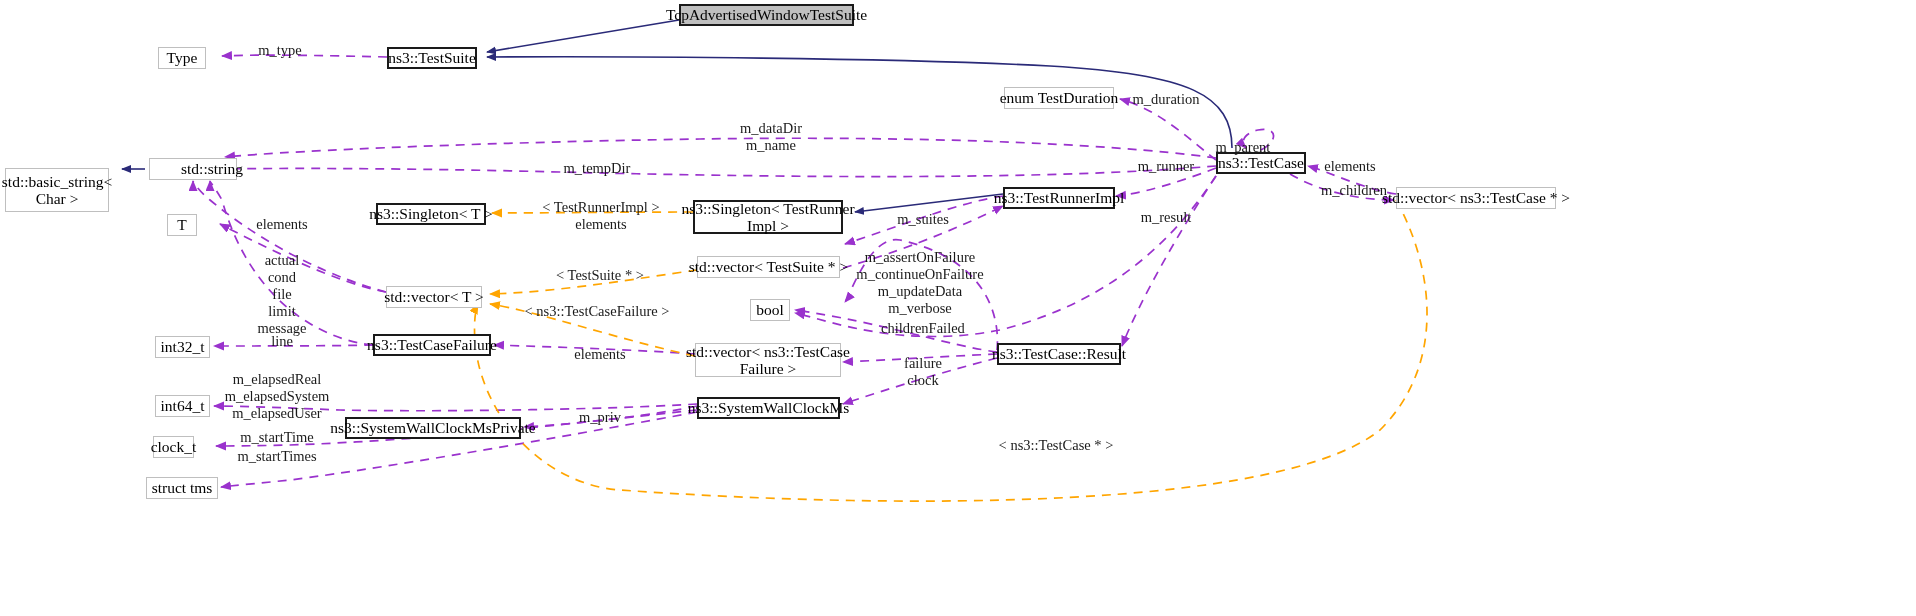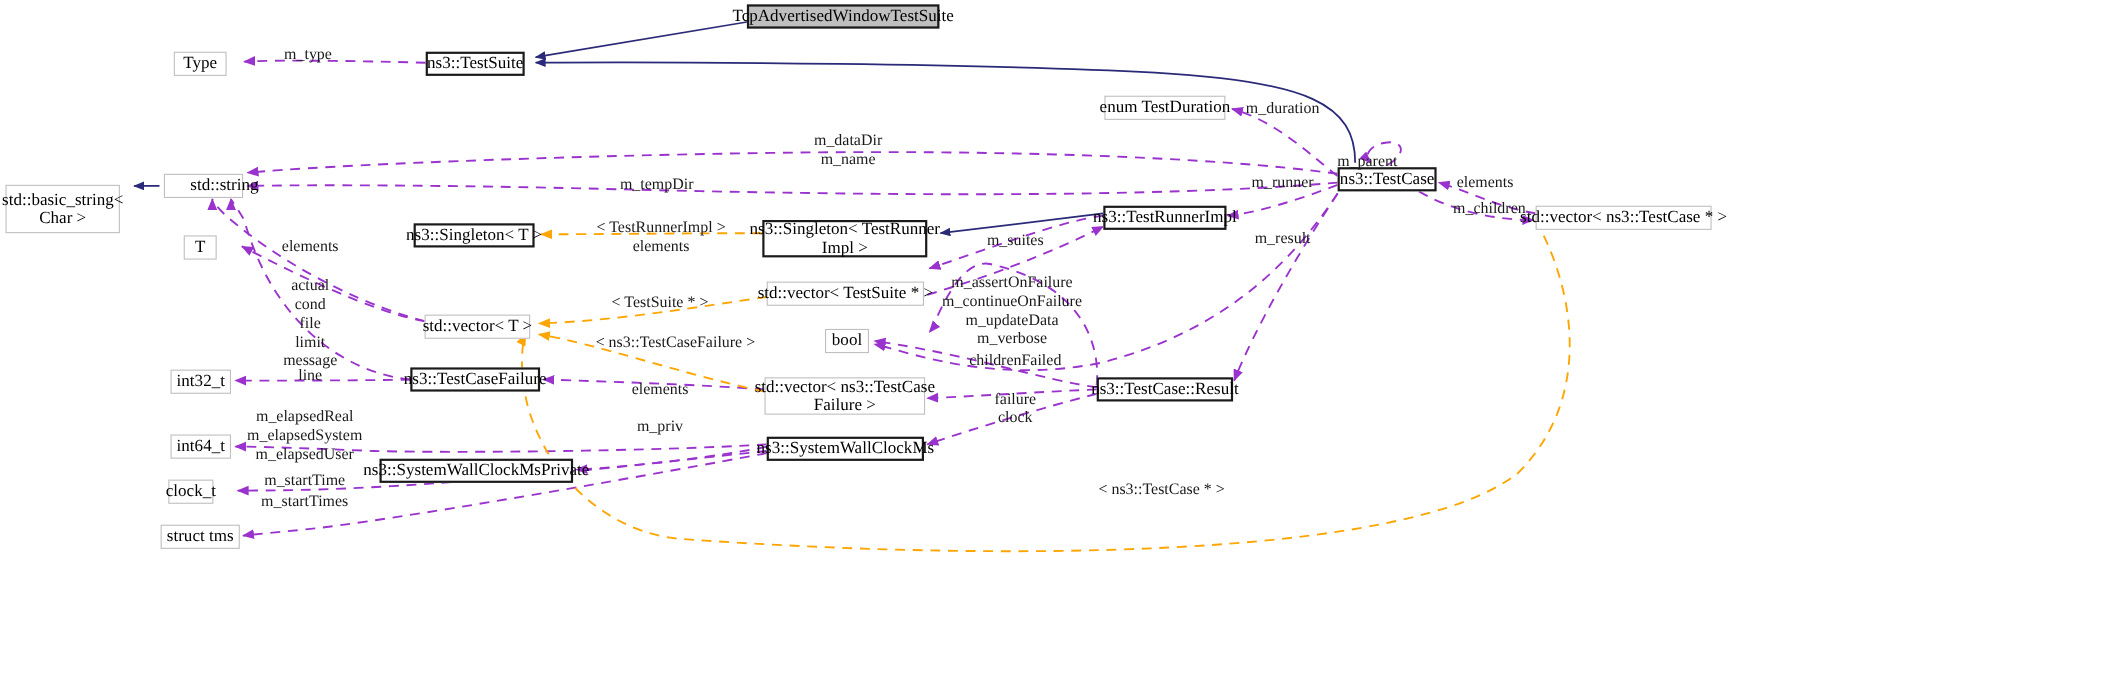--- a/index.html
+++ b/index.html
@@ -118,21 +118,21 @@
     </g>
   </svg>
 
   <div id="nodes">
       <div class="node root" style="left: 679px; top: 4px; width: 175px; height: 22px;">TcpAdvertisedWindowTestSuite</div>
       <div class="node" style="left: 158px; top: 47px; width: 48px; height: 22px;">Type</div>
       <div class="node bold" style="left: 387px; top: 47px; width: 90px; height: 22px;">ns3::TestSuite</div>
       <div class="node" style="left: 1004px; top: 87px; width: 110px; height: 22px;">enum TestDuration</div>
       <div class="node" style="left: 5px; top: 168px; width: 104px; height: 44px;">std::basic_string&lt;
 Char &gt;</div>
-      <div class="node" style="left: 149px; top: 158px; width: 72px; height: 22px; padding-left: 44px;">std::string</div>
+      <div class="node" style="left: 149px; top: 158px; width: 88px; height: 22px; padding-left: 44px;">std::string</div>
       <div class="node bold" style="left: 1216px; top: 152px; width: 90px; height: 22px;">ns3::TestCase</div>
       <div class="node" style="left: 1396px; top: 187px; width: 160px; height: 22px;">std::vector&lt; ns3::TestCase * &gt;</div>
       <div class="node bold" style="left: 1003px; top: 187px; width: 112px; height: 22px;">ns3::TestRunnerImpl</div>
       <div class="node bold" style="left: 376px; top: 203px; width: 110px; height: 22px;">ns3::Singleton&lt; T &gt;</div>
       <div class="node bold" style="left: 693px; top: 200px; width: 150px; height: 34px;">ns3::Singleton&lt; TestRunner
 Impl &gt;</div>
       <div class="node" style="left: 167px; top: 214px; width: 30px; height: 22px;">T</div>
       <div class="node" style="left: 697px; top: 256px; width: 143px; height: 22px;">std::vector&lt; TestSuite * &gt;</div>
       <div class="node" style="left: 386px; top: 286px; width: 96px; height: 22px;">std::vector&lt; T &gt;</div>
       <div class="node" style="left: 750px; top: 299px; width: 40px; height: 22px;">bool</div>
@@ -165,29 +165,29 @@
       <div class="edge-label c" style="left: 282px; top: 252px;">actual
 cond
 file
 limit
 message</div>
       <div class="edge-label c" style="left: 600px; top: 267px; text-align: right;">&lt; TestSuite * &gt;</div>
       <div class="edge-label c" style="left: 920px; top: 249px;">m_assertOnFailure
 m_continueOnFailure
 m_updateData
 m_verbose</div>
-      <div class="edge-label c" style="left: 597px; top: 303px; margin-left: 17px;">&lt; ns3::TestCaseFailure &gt;</div>
+      <div class="edge-label c" style="left: 597px; top: 303px;">&lt; ns3::TestCaseFailure &gt;</div>
       <div class="edge-label c" style="left: 923px; top: 320px;">childrenFailed</div>
       <div class="edge-label c" style="left: 282px; top: 333px;">line</div>
       <div class="edge-label c" style="left: 600px; top: 346px;">elements</div>
       <div class="edge-label c" style="left: 1166px; top: 209px;">m_result</div>
       <div class="edge-label c" style="left: 923px; top: 355px;">failure
 clock</div>
       <div class="edge-label c" style="left: 277px; top: 371px;">m_elapsedReal
 m_elapsedSystem
 m_elapsedUser</div>
-      <div class="edge-label c" style="left: 600px; top: 380px;">m_priv</div>
+      <div class="edge-label c" style="left: 600px; top: 409px;">m_priv</div>
       <div class="edge-label c" style="left: 277px; top: 429px;">m_startTime</div>
       <div class="edge-label c" style="left: 277px; top: 448px;">m_startTimes</div>
       <div class="edge-label c" style="left: 1056px; top: 437px;">&lt; ns3::TestCase * &gt;</div>
     </div>
 
 </div>
 
 </body></html>

